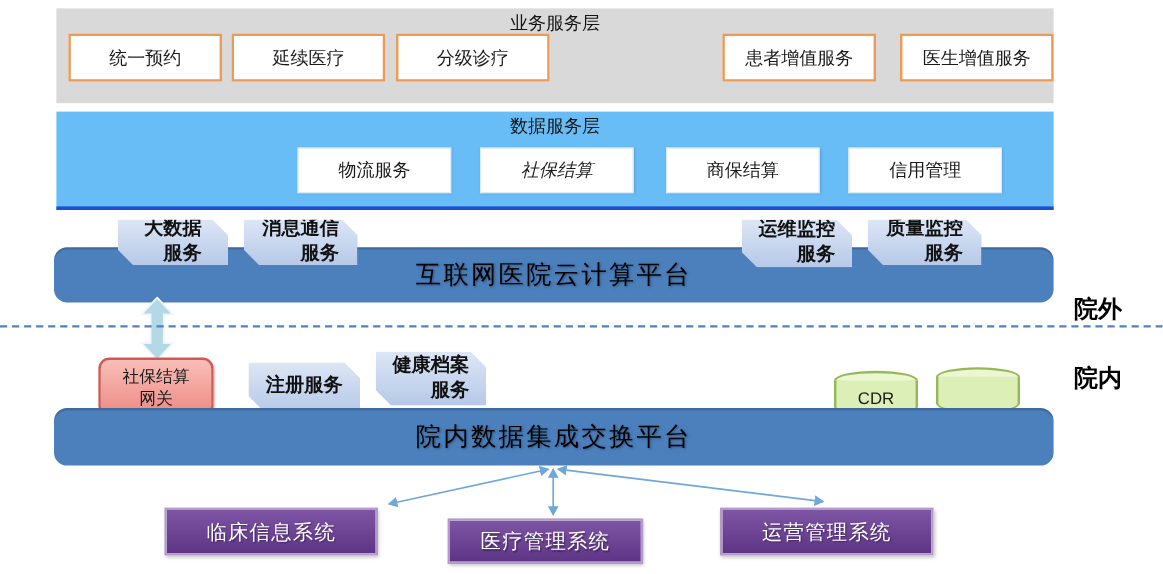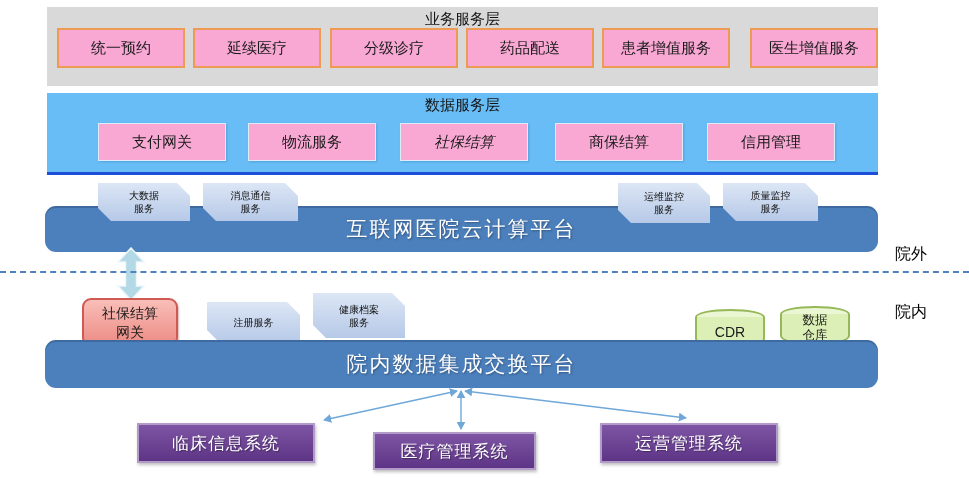--- a/index.html
+++ b/index.html
@@ -6,43 +6,43 @@
   .canvas{position:relative;width:969px;height:478px;background:#fff;
     font-family:"Liberation Sans","DejaVu Sans",sans-serif;overflow:hidden;color:#1a1a1a;}
 
   
   .band{position:absolute;left:47px;width:831px;box-sizing:border-box;}
   .band-gray{top:7px;height:79px;background:#d9d9d9;}
   .band-sky{top:93px;height:82px;background:#68bdf6;border-bottom:3px solid #1d4ed8;}
   .band-title{position:absolute;top:3px;left:0;width:100%;text-align:center;
     font-size:15px;color:#141414;}
   .svc-box{position:absolute;width:128px;display:flex;align-items:center;justify-content:center;
-    background:#f9a8d4;font-size:15px;box-sizing:border-box;}
+    background:#ffffff;font-size:15px;box-sizing:border-box;}
   .svc-orange{top:21px;height:40px;border:2px solid #ed9b54;}
   .svc-white{top:30px;height:38px;border:1px solid #dcecfa;box-shadow:1px 1px 2px rgba(30,80,120,.25);}
 
   
   .platform{position:absolute;left:45px;width:833px;background:#4c80bc;border-radius:11px;
     display:flex;align-items:center;justify-content:center;box-shadow:inset 0 2px 0 rgba(20,40,70,.25);}
   .bar1{top:206px;height:46px;}
   .bar2{top:340px;height:48px;}
-  .platform-title{color:#ffffff;font-size:21px;letter-spacing:2px;
+  .platform-title{color:#000000;font-size:21px;letter-spacing:2px;
     text-shadow:1px 1px 2px rgba(30,50,80,.55);}
 
   
   .tab{position:absolute;background:linear-gradient(180deg,#dce6f5 0%,#b6c9e8 100%);
     clip-path:polygon(0 0,calc(100% - 13px) 0,100% 13px,100% 100%,13px 100%,0 calc(100% - 13px));
-    display:flex;align-items:center;justify-content:center;text-align:center;
-    font-size:10px;line-height:1.3;white-space:pre-line;color:#111;
-    filter:drop-shadow(1px 1px 1px rgba(60,80,110,.5));}
+    display:flex;align-items:center;justify-content:center;text-align:right;
+    font-size:16px;line-height:1.3;white-space:pre-line;color:#111;
+    filter:drop-shadow(1px 1px 1px rgba(60,80,110,.5));font-weight:bold;}
 
   
   .dashed{position:absolute;left:0;top:271px;width:969px;height:0;
     border-top:2px dashed #4f81bd;}
-  .side-label{position:absolute;left:895px;width:70px;font-size:16px;color:#000;}
+  .side-label{position:absolute;left:895px;width:70px;font-size:20px;color:#000;font-weight:bold;}
   .lbl-out{top:244px;} .lbl-in{top:280px;margin-top:22px;}
 
   
   .gateway{position:absolute;left:82px;top:298px;width:96px;height:49px;box-sizing:border-box;
     background:linear-gradient(180deg,#f9beb8 0%,#ec8b84 100%);border:2px solid #cf5a53;
     border-radius:9px;display:flex;align-items:center;justify-content:center;text-align:center;
     font-size:14px;line-height:1.35;white-space:pre-line;color:#1a1a1a;
     box-shadow:1px 2px 2px rgba(120,60,60,.35);}
 
   
@@ -67,28 +67,26 @@
 </head>
 <body>
 
 <div class="canvas">
 
   <div class="band band-gray">
     <div class="band-title">业务服务层</div>
     <div class="svc-box svc-orange" style="left:10px;">统一预约</div>
     <div class="svc-box svc-orange" style="left:146px;">延续医疗</div>
     <div class="svc-box svc-orange" style="left:283px;">分级诊疗</div>
-    <div class="svc-box svc-orange" style="left:419px;">药品配送</div>
     <div class="svc-box svc-orange" style="left:555px;">患者增值服务</div>
     <div class="svc-box svc-orange" style="left:703px;">医生增值服务</div>
   </div>
 
   <div class="band band-sky">
     <div class="band-title">数据服务层</div>
-    <div class="svc-box svc-white" style="left:51px;">支付网关</div>
     <div class="svc-box svc-white" style="left:201px;">物流服务</div>
     <div class="svc-box svc-white" style="left:353px;font-style:italic;">社保结算</div>
     <div class="svc-box svc-white" style="left:508px;">商保结算</div>
     <div class="svc-box svc-white" style="left:660px;">信用管理</div>
   </div>
 
   <div class="platform bar1">
     <span class="platform-title">互联网医院云计算平台</span>
   </div>
 
@@ -116,22 +114,20 @@
 服务</div>
 
   <div class="cyl" style="left:695px;top:309px;">
     <div class="cyl-top"></div>
     <div class="cyl-body"></div>
     <div class="cyl-label" style="top:15px;font-size:14px;">CDR</div>
   </div>
   <div class="cyl" style="left:780px;top:306px;">
     <div class="cyl-top"></div>
     <div class="cyl-body"></div>
-    <div class="cyl-label" style="top:7px;font-size:12.5px;line-height:1.2;">数据
-仓库</div>
   </div>
 
   <div class="platform bar2">
     <span class="platform-title">院内数据集成交换平台</span>
   </div>
 
   <svg class="overlay" width="969" height="478">
     <defs>
       <marker id="arr" viewBox="0 0 10 10" refX="8" refY="5" markerWidth="9" markerHeight="9" orient="auto-start-reverse" markerUnits="userSpaceOnUse">
         <path d="M0,0 L9,5 L0,10 z" fill="#6fa8d8"></path>

